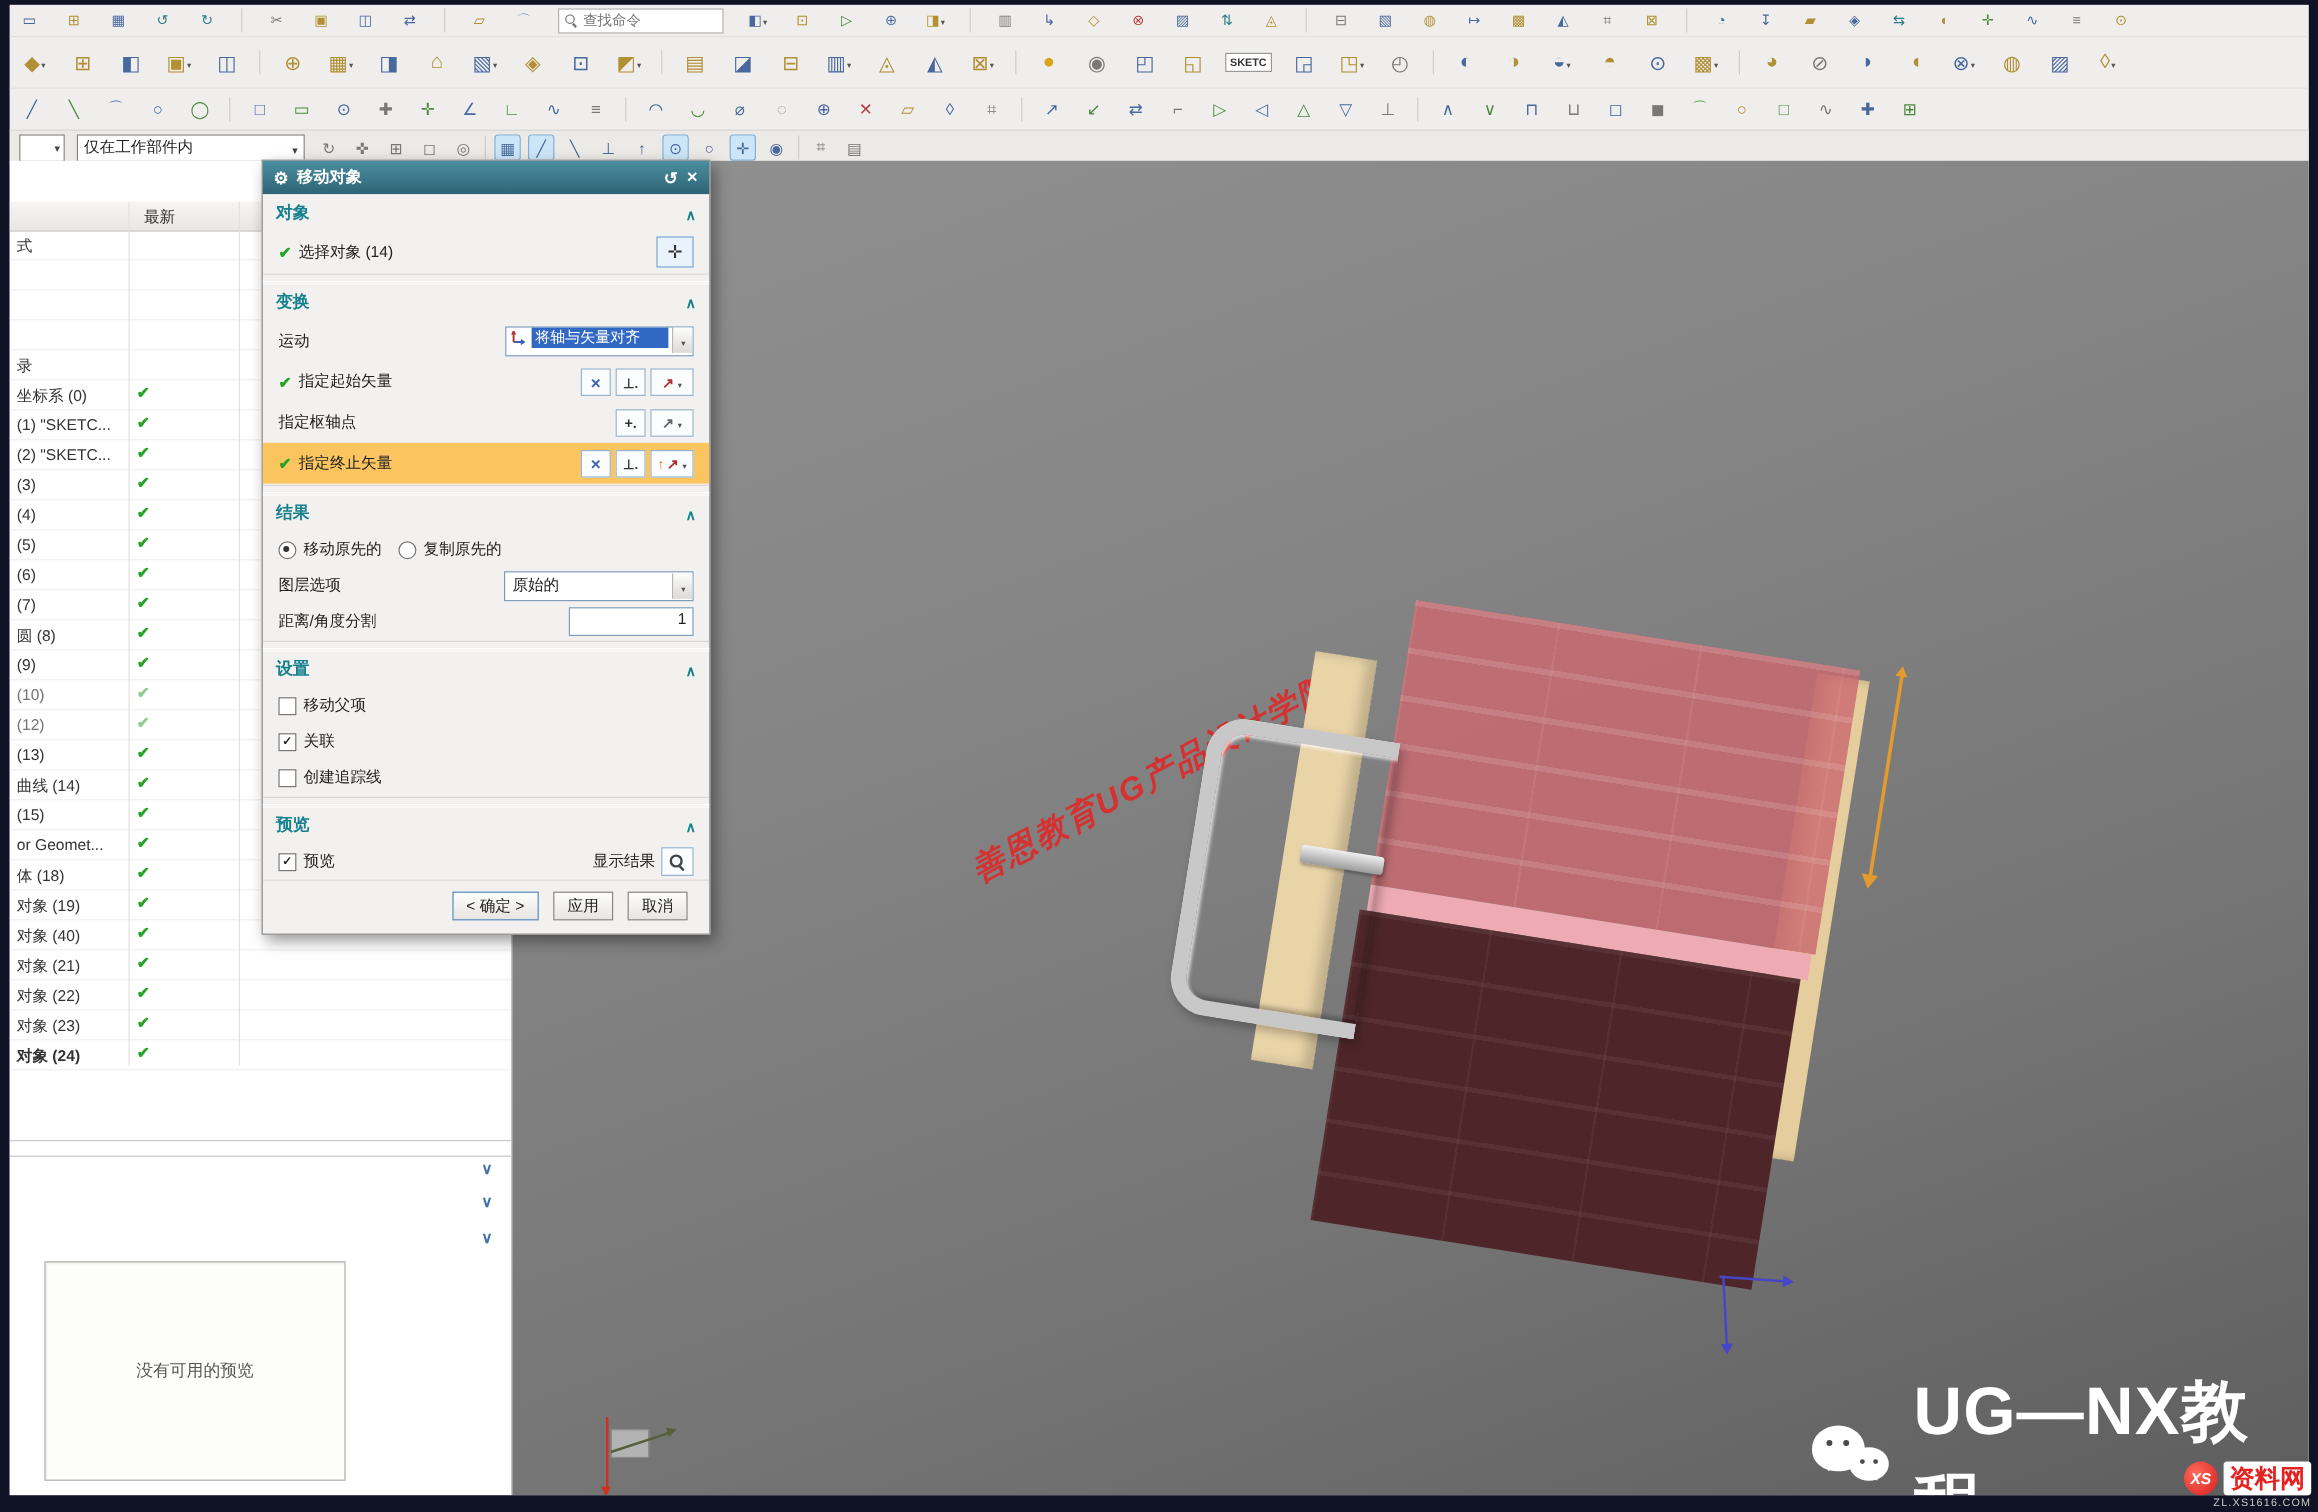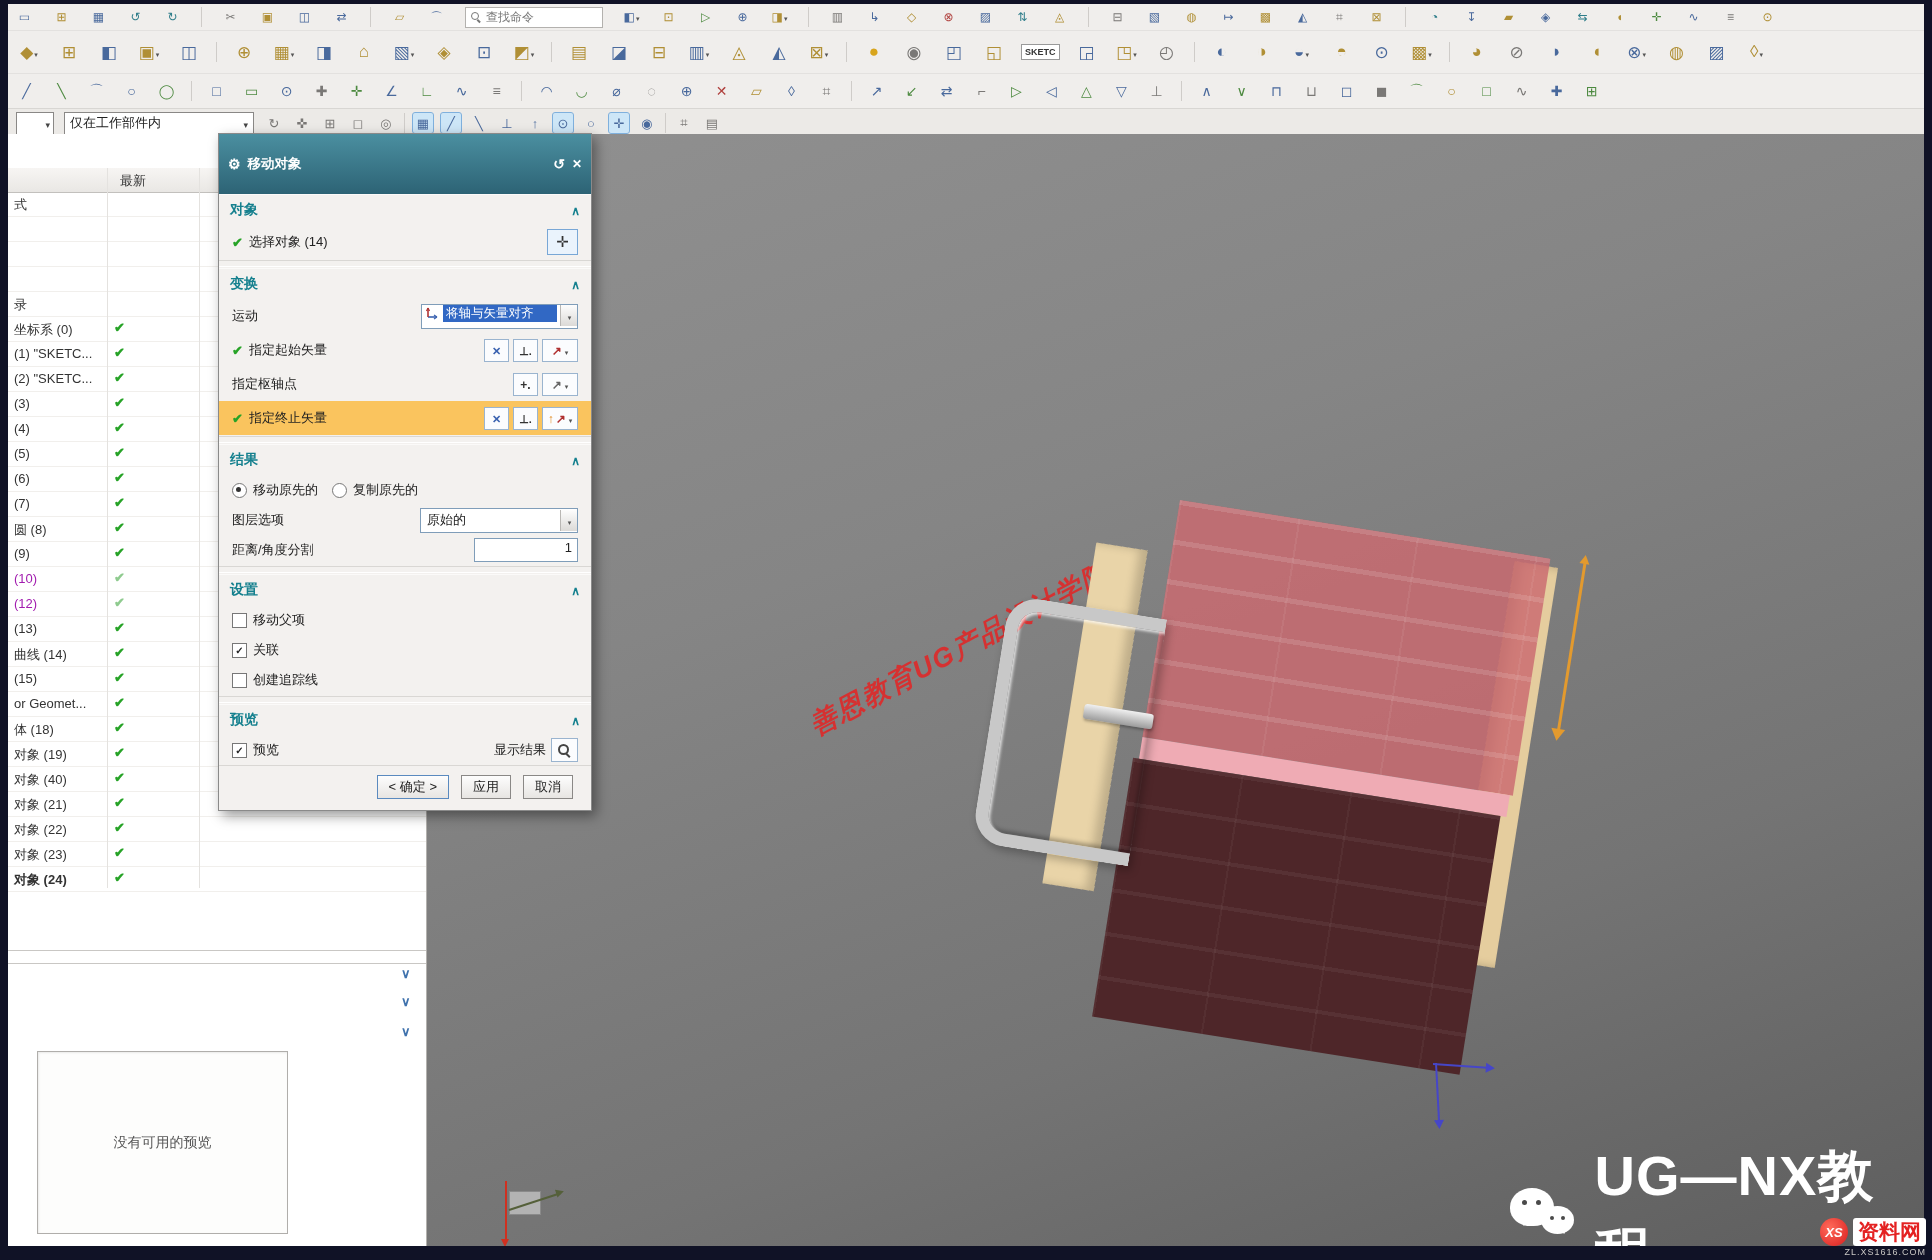--- a/index.html
+++ b/index.html
@@ -41,21 +41,21 @@
   #navigator{position:absolute;left:0;top:130px;width:418px;height:1112px;background:#fff;
              border-right:1px solid #b3b1ae;overflow:hidden;}
   .nav-header{position:absolute;left:0;top:34px;width:100%;height:24px;background:linear-gradient(#f7f5f3,#e9e7e4);
               border-bottom:1px solid #c2c0bd;font-size:13px;color:#333;}
   .nh-latest{position:absolute;left:112px;top:4px;}
   #nav-rows{position:absolute;left:0;top:58px;width:100%;}
   .nrow{position:relative;height:24px;border-bottom:1px solid #f1efec;font-size:13px;color:#333;}
   .nrow .nlabel{position:absolute;left:6px;top:4px;white-space:nowrap;}
   .nrow .ncheck{position:absolute;left:106px;top:3px;}
   .ncheck::before{content:"✔";color:#27a327;font-weight:bold;font-size:13px;}
-  .nrow.dim .nlabel{color:#a21caf;}
+  .nrow.dim .nlabel{color:#737373;}
   .nrow.dim .ncheck::before{color:#8fcb8f;}
   .nrow.bold .nlabel{font-weight:bold;}
   .vline{position:absolute;top:34px;width:1px;height:720px;background:#e4e2df;}
   .v1{left:99px;}.v2{left:191px;}
   .nav-sep{position:absolute;left:0;width:100%;height:1px;background:#c9c7c4;}
   .s1{top:816px;}.s2{top:829px;}
   .nav-chev{position:absolute;left:393px;font-size:13px;}
   .nav-chev::before{content:"∨";color:#3f72ad;font-weight:bold;}
   .nc1{top:832px;}.nc2{top:860px;}.nc3{top:890px;}
   .preview-box{position:absolute;left:29px;top:917px;width:249px;height:181px;background:#fdfdfc;
@@ -114,21 +114,21 @@
   .wx .e1{left:12px;top:14px;width:5px;height:5px;}
   .wx .e2{left:26px;top:14px;width:5px;height:5px;}
   .wx .e3{left:40px;top:30px;width:4px;height:4px;}
   .wx .e4{left:51px;top:30px;width:4px;height:4px;}
   .brand-text{font-size:56px;font-weight:bold;color:#fff;letter-spacing:1px;}
 
   
   .dialog{position:absolute;left:210px;top:129px;width:372px;background:#f3f1ef;border:1px solid #8a8a8a;
           box-shadow:4px 5px 12px rgba(0,0,0,.4);z-index:50;font-size:13px;color:#222;}
   .dlg-title{height:28px;background:linear-gradient(#4b8fa0,#2d6375);display:flex;align-items:center;gap:7px;
-             color:#fff;padding:16px 9px;font-size:13.5px;font-weight:bold;}
+             color:#fff;padding:0 9px;font-size:13.5px;font-weight:bold;}
   .ic{display:inline-flex;align-items:center;justify-content:center;}
   .ic.gear::before{content:"⚙";font-size:14px;}
   .ic.reset::before{content:"↺";font-size:14px;}
   .ic.close::before{content:"✕";font-size:12px;}
   .grow{flex:1;}
   .sec{display:flex;align-items:center;justify-content:space-between;height:30px;padding:0 11px;
        color:#15808e;font-weight:bold;font-size:14px;border-top:1px solid #fbfaf9;}
   .chev::before{content:"∧";color:#15808e;font-weight:bold;font-size:12px;}
   .drow{display:flex;align-items:center;min-height:34px;padding:0 13px;}
   .drow.short{min-height:30px;}

